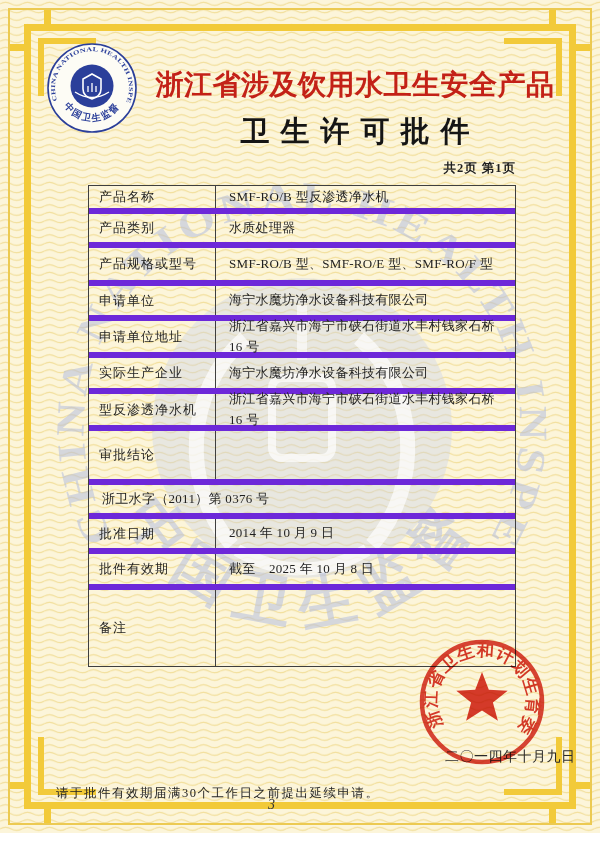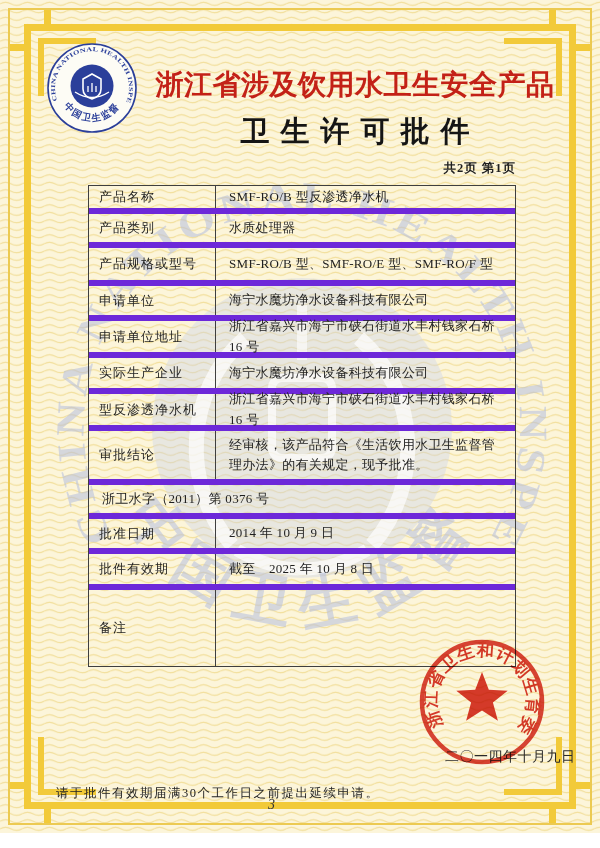--- a/index.html
+++ b/index.html
@@ -151,21 +151,20 @@
     <div class="trow">
       <div class="tlabel">实际生产企业</div>
       <div class="tvalue">海宁水魔坊净水设备科技有限公司</div>
     </div>
     <div class="trow">
       <div class="tlabel">型反渗透净水机</div>
       <div class="tvalue">浙江省嘉兴市海宁市硖石街道水丰村钱家石桥 16 号</div>
     </div>
     <div class="trow">
       <div class="tlabel">审批结论</div>
-      <div class="tvalue">经审核，该产品符合《生活饮用水卫生监督管理办法》的有关规定，现予批准。</div>
     </div>
     <div class="trow">
       <div class="tvalue">浙卫水字（2011）第 0376 号</div>
     </div>
     <div class="trow">
       <div class="tlabel">批准日期</div>
       <div class="tvalue">2014 年 10 月 9 日</div>
     </div>
     <div class="trow">
       <div class="tlabel">批件有效期</div>

